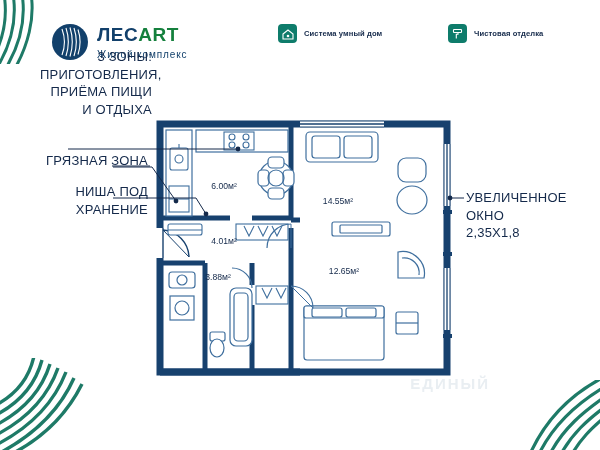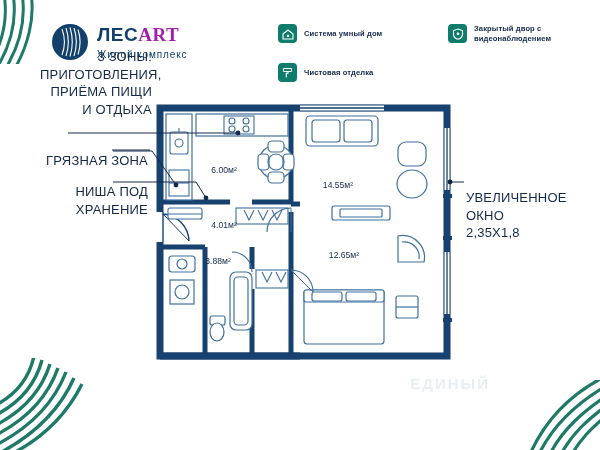--- a/index.html
+++ b/index.html
@@ -30,42 +30,42 @@
   }
   .logo-mark {
     width:36px; height:36px; border-radius:50%;
     background:#12406b;
     display:flex; align-items:center; justify-content:center;
   }
   .logo-text { line-height:1; }
   .logo-title {
     font-size:19px; font-weight:bold; letter-spacing:.5px; color:#12406b;
   }
-  .logo-title .art { color:#a21caf;font-family:Liberation Serif, serif; }
+  .logo-title .art { color:#15803d; }
   .logo-sub {
     font-size:10px; color:#12406b; letter-spacing:.9px; margin-top:6px;
   }
 
   .features {
     position:absolute; left:278px; top:24px;
     display:grid; grid-template-columns:150px 150px; grid-row-gap:13px; grid-column-gap:10px;gap:20px;
   }
   .feature { display:flex; align-items:center; gap:7px; }
   .feat-icon {
     width:19px; height:19px; border-radius:4px; background:#0e7c6b;
     flex:0 0 19px; display:flex; align-items:center; justify-content:center;
   }
   .feat-icon.circ { border-radius:50%; }
   .feat-label {
     font-size:7.6px; font-weight:bold; color:#14294a; line-height:1.25;
     letter-spacing:.1px;
   }
 
   
-  .plan { position:absolute; left:0; top:84px; width:552px; height:300px; }
+  .plan { position:absolute; left:0; top:100px; width:552px; height:300px; }
   .plan svg { display:block; }
 
   
   .ann {
     position:absolute; font-size:13px; font-weight:normal; color:#14294a;
     line-height:1.35; letter-spacing:.2px;
   }
   .ann.r { text-align:right; }
   .ann.l { text-align:left; }
 
@@ -142,30 +142,20 @@
     <div class="feature">
       <div class="feat-icon">
         <svg width="12" height="12" viewBox="0 0 12 12">
             <path d="M1 6 L6 2 L11 6 L11 11 L1 11 Z" fill="none" stroke="#fff" stroke-width="1.1"></path>
             <circle cx="6" cy="8" r="1.3" fill="#fff"></circle>
           </svg>
       </div>
       <div class="feat-label">Система умный дом</div>
     </div>
 
-    <div class="feature">
-      <div class="feat-icon">
-        <svg width="12" height="12" viewBox="0 0 12 12">
-            <path d="M6 1 L10.5 2.6 V6.2 C10.5 8.8 8.4 10.6 6 11.2 C3.6 10.6 1.5 8.8 1.5 6.2 V2.6 Z" fill="none" stroke="#fff" stroke-width="1.1"></path>
-            <circle cx="6" cy="5.8" r="1.4" fill="#fff"></circle>
-          </svg>
-      </div>
-      <div class="feat-label">Закрытый двор
-с видеонаблюдением</div>
-    </div>
 
     <div class="feature">
       <div class="feat-icon">
         <svg width="12" height="12" viewBox="0 0 12 12">
             <rect x="1.5" y="1.5" width="8" height="3" rx=".6" fill="none" stroke="#fff" stroke-width="1.1"></rect>
             <path d="M6 4.5 V6.2 H4.3 V10.5" fill="none" stroke="#fff" stroke-width="1.1"></path>
           </svg>
       </div>
       <div class="feat-label">Чистовая отделка</div>
     </div>

